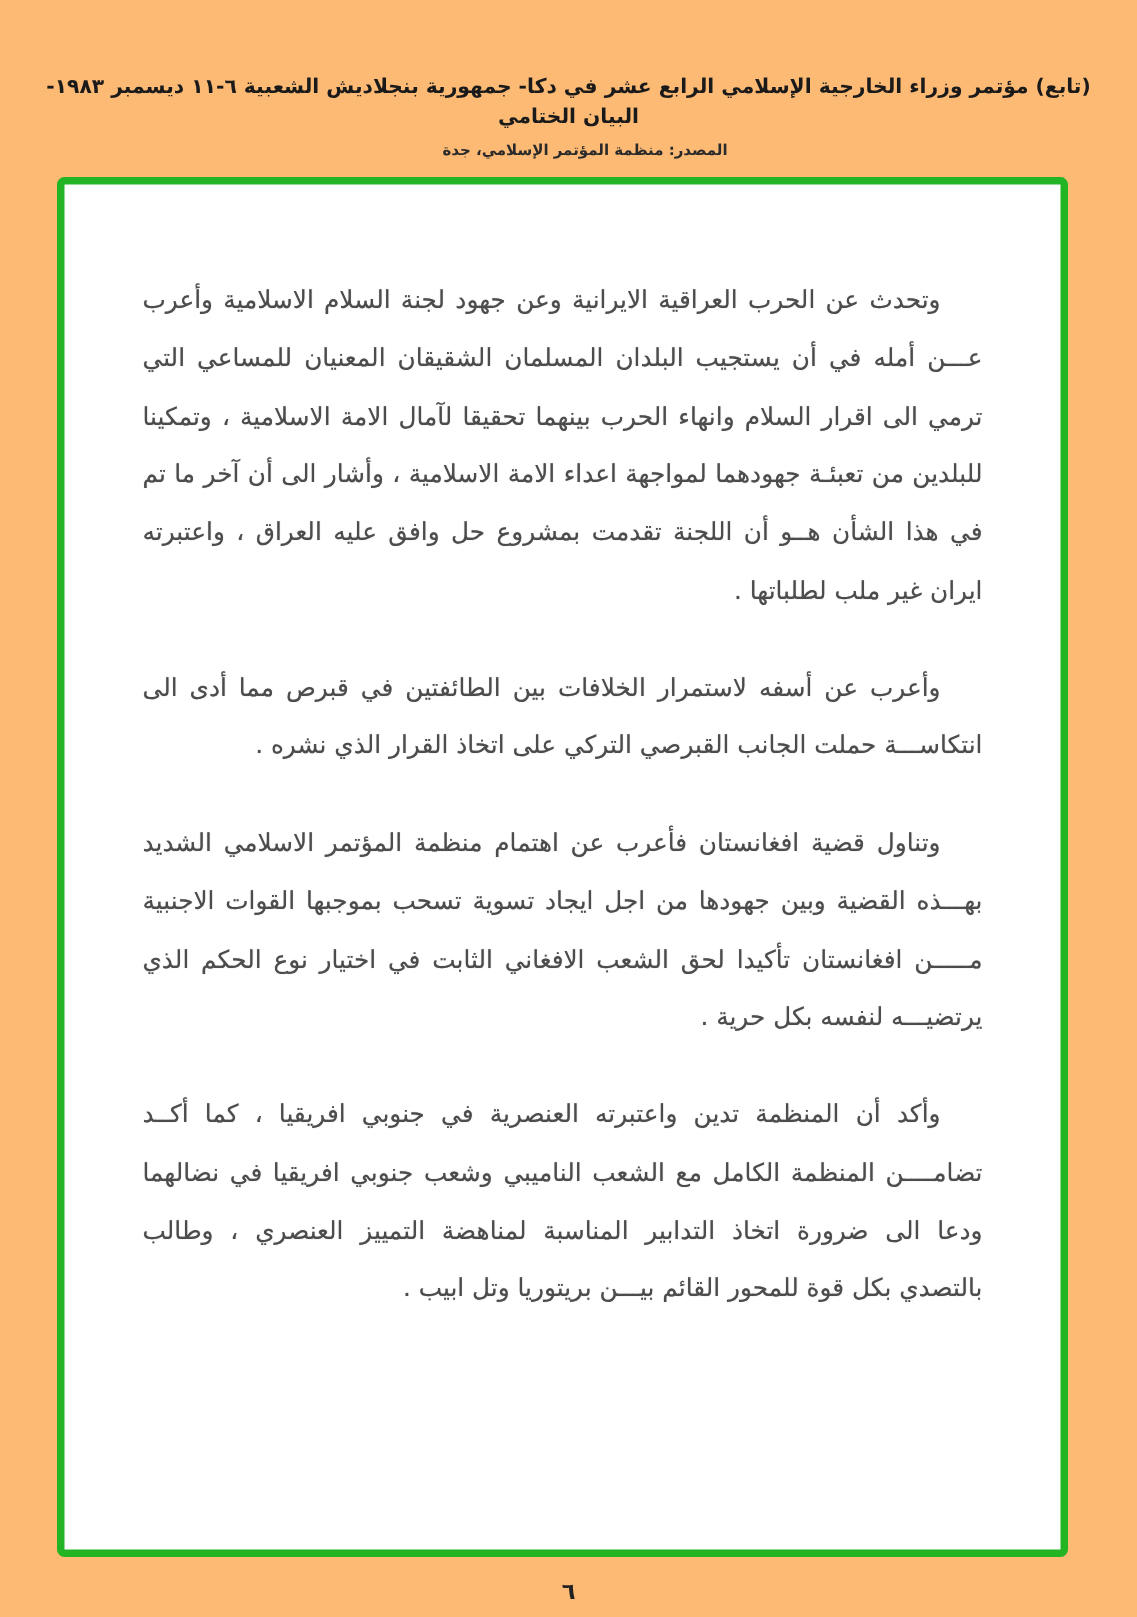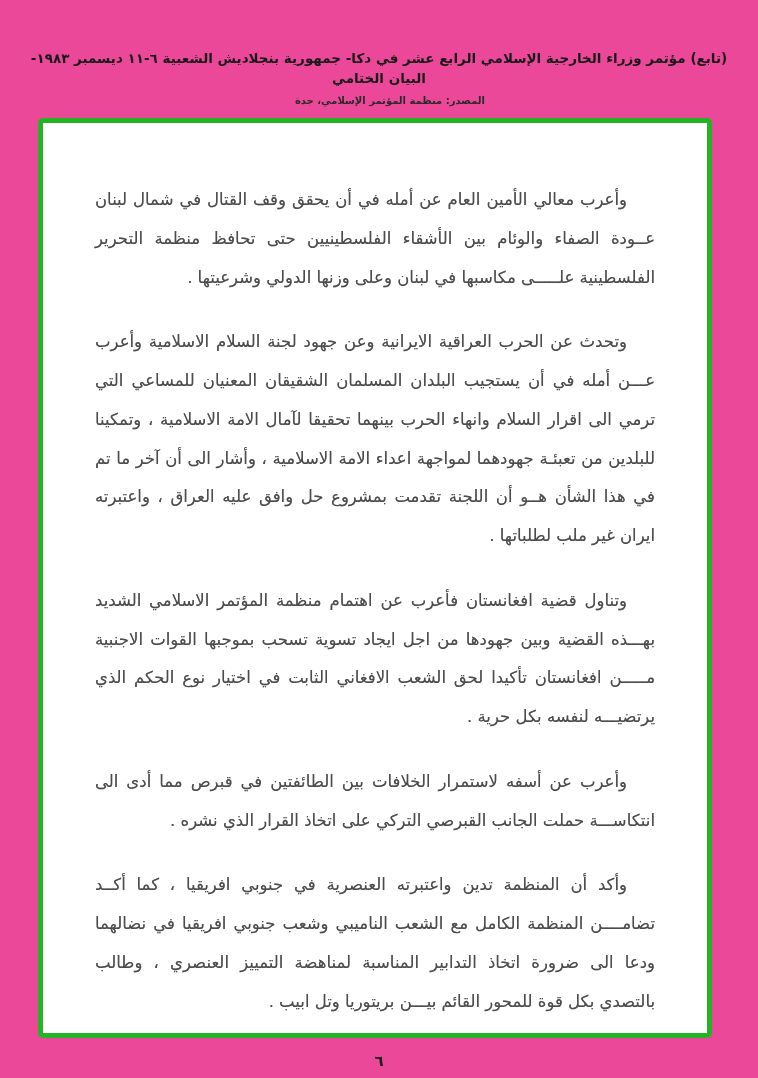--- a/index.html
+++ b/index.html
@@ -11,21 +11,21 @@
     width: 758px;
     height: 1078px;
     position: relative;
     overflow: hidden;
     font-family: "DejaVu Sans", sans-serif;
   }
   .page {
     width: 758px;
     height: 1078px;
     position: relative;
-    background: #ec4899;
+    background: #fdba74;
   }
   .header {
     direction: rtl;
     text-align: center;
     padding-top: 48px;
   }
   .doc-title {
     font-size: 13.5px;
     font-weight: bold;
     color: #1a1a1a;
@@ -79,23 +79,22 @@
 <body>
 
 <div class="page">
 
   <div class="header">
     <div class="doc-title">(تابع) مؤتمر وزراء الخارجية الإسلامي الرابع عشر في دكا- جمهورية بنجلاديش الشعبية ٦-١١ ديسمبر ١٩٨٣- البيان الختامي</div>
     <div class="doc-source">المصدر: منظمة المؤتمر الإسلامي، جدة</div>
   </div>
 
   <div class="frame">
-    <p class="para">وأعرب معالي الأمين العام عن أمله في أن يحقق وقف القتال في شمال لبنان عــودة الصفاء والوئام بين الأشقاء الفلسطينيين حتى تحافظ منظمة التحرير الفلسطينية علـــــى مكاسبها في لبنان وعلى وزنها الدولي وشرعيتها .</p>
     <p class="para">وتحدث عن الحرب العراقية الايرانية وعن جهود لجنة السلام الاسلامية وأعرب عـــن أمله في أن يستجيب البلدان المسلمان الشقيقان المعنيان للمساعي التي ترمي الى اقرار السلام وانهاء الحرب بينهما تحقيقا لآمال الامة الاسلامية ، وتمكينا للبلدين من تعبئـة جهودهما لمواجهة اعداء الامة الاسلامية ، وأشار الى أن آخر ما تم في هذا الشأن هــو أن اللجنة تقدمت بمشروع حل وافق عليه العراق ، واعتبرته ايران غير ملب لطلباتها .</p>
+    <p class="para">وأعرب عن أسفه لاستمرار الخلافات بين الطائفتين في قبرص مما أدى الى انتكاســـة حملت الجانب القبرصي التركي على اتخاذ القرار الذي نشره .</p>
     <p class="para">وتناول قضية افغانستان فأعرب عن اهتمام منظمة المؤتمر الاسلامي الشديد بهـــذه القضية وبين جهودها من اجل ايجاد تسوية تسحب بموجبها القوات الاجنبية مـــــن افغانستان تأكيدا لحق الشعب الافغاني الثابت في اختيار نوع الحكم الذي يرتضيـــه لنفسه بكل حرية .</p>
-    <p class="para">وأعرب عن أسفه لاستمرار الخلافات بين الطائفتين في قبرص مما أدى الى انتكاســـة حملت الجانب القبرصي التركي على اتخاذ القرار الذي نشره .</p>
     <p class="para">وأكد أن المنظمة تدين واعتبرته العنصرية في جنوبي افريقيا ، كما أكــد تضامــــن المنظمة الكامل مع الشعب الناميبي وشعب جنوبي افريقيا في نضالهما ودعا الى ضرورة اتخاذ التدابير المناسبة لمناهضة التمييز العنصري ، وطالب بالتصدي بكل قوة للمحور القائم بيـــن بريتوريا وتل ابيب .</p>
 
   </div>
 
   <div class="page-number">٦</div>
 
 </div>
 
 </body></html>

